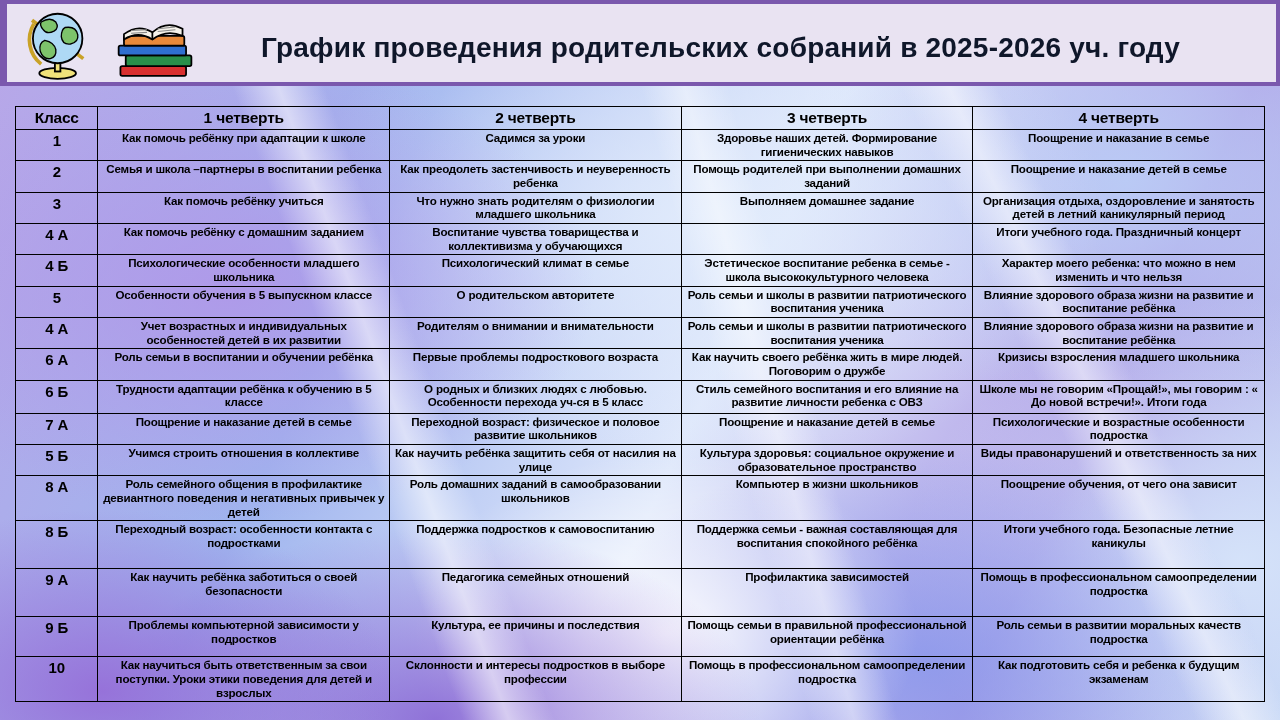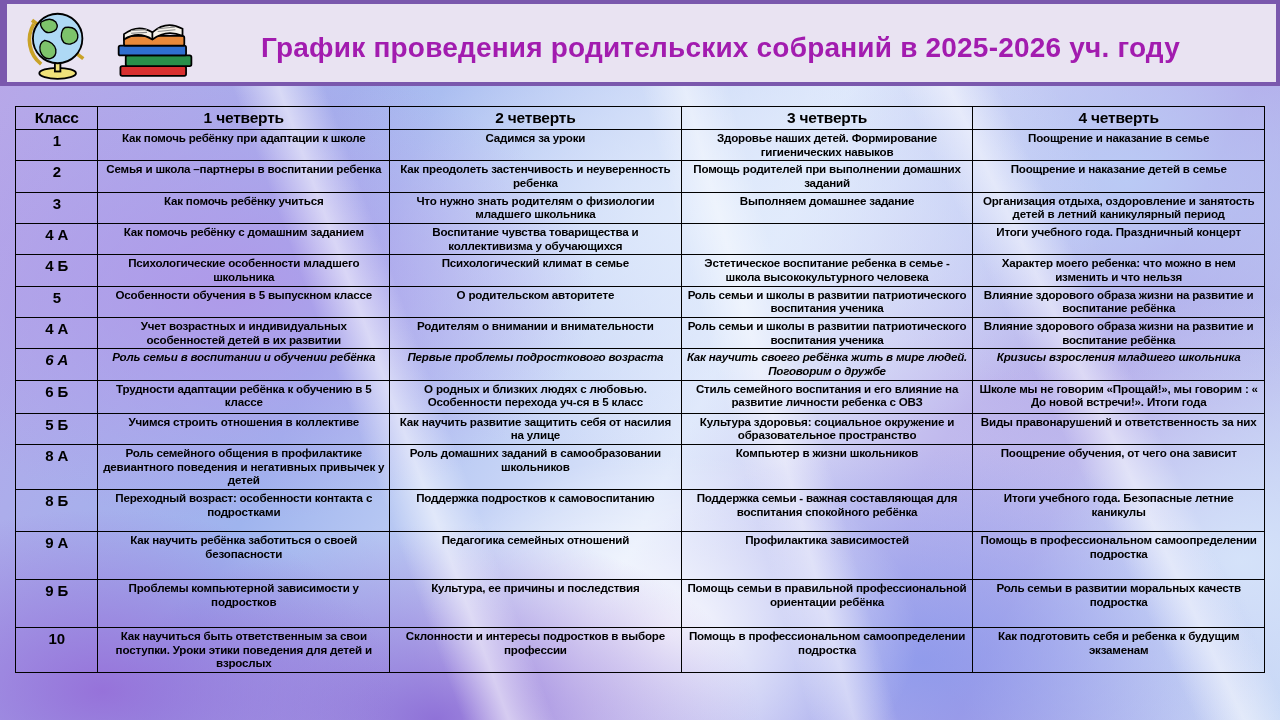--- a/index.html
+++ b/index.html
@@ -35,21 +35,21 @@
     border: 4px solid #7a58ad;
     border-left-width: 7px;
     display: flex; align-items: center;
   }
   .banner-icons { display: flex; align-items: flex-end; gap: 14px; padding-left: 14px; width: 190px; }
   .page-title {
     flex: 1;
     text-align: center;
     font-size: 28px;
     font-weight: bold;
-    color: #a21caf;
+    color: #0f172a;
     letter-spacing: 0.2px;
     padding-right: 32px;
     white-space: nowrap;
     margin-top: 9px;
   }
 
   .schedule-wrap { position: relative; margin: 20px auto 0 auto; width: 1250px; }
   table.schedule {
     width: 100%;
     border-collapse: collapse;
@@ -77,21 +77,21 @@
   col.c-q { width: 23.35%; }
 
   
   tbody tr:nth-child(1)  { height: 28px; }
   tbody tr:nth-child(2)  { height: 30px; }
   tbody tr:nth-child(3)  { height: 30px; }
   tbody tr:nth-child(4)  { height: 27px; }
   tbody tr:nth-child(5)  { height: 30px; }
   tbody tr:nth-child(6)  { height: 28px; }
   tbody tr:nth-child(7)  { height: 28px; }
-  tbody tr:nth-child(8)  { height: 29px; font-style: italic; }
+  tbody tr:nth-child(8)  { height: 29px; }
   tbody tr:nth-child(9)  { height: 33px; }
   tbody tr:nth-child(10) { height: 29px; }
   tbody tr:nth-child(11) { height: 28px; }
   tbody tr:nth-child(12) { height: 42px; }
   tbody tr:nth-child(13) { height: 48px; }
   tbody tr:nth-child(14) { height: 48px; }
   tbody tr:nth-child(15) { height: 40px; }
   tbody tr:nth-child(16) { height: 44px; }
 </style>
 </head>
@@ -209,23 +209,30 @@
           <td>Кризисы  взросления младшего   школьника</td>
         </tr>
         <tr>
           <td>6 Б</td>
           <td>Трудности  адаптации ребёнка к обучению  в 5 классе</td>
           <td>О родных и близких  людях с любовью. Особенности  перехода уч-ся в 5 класс</td>
           <td>Стиль  семейного воспитания  и его влияние на развитие  личности  ребенка с ОВЗ</td>
           <td>Школе мы  не говорим  «Прощай!»,  мы  говорим : « До новой  встречи!».  Итоги  года</td>
         </tr>
         <tr>
+          <td>7 А</td>
+          <td>Поощрение  и наказание детей  в семье</td>
+          <td>Переходной возраст:  физическое и половое развитие  школьников</td>
+          <td>Поощрение и наказание детей  в семье</td>
+          <td>Психологические  и возрастные  особенности подростка</td>
+        </tr>
+        <tr>
           <td>5 Б</td>
           <td>Учимся  строить  отношения  в коллективе</td>
-          <td>Как научить  развитие защитить  себя от насилия на улице</td>
+          <td>Как научить  ребёнка защитить  себя от насилия на улице</td>
           <td>Культура  здоровья:  социальное  окружение  и образовательное  пространство</td>
           <td>Виды  правонарушений  и ответственность   за них</td>
         </tr>
         <tr>
           <td>8 А</td>
           <td>Роль  семейного общения  в профилактике девиантного  поведения  и негативных привычек  у детей</td>
           <td>Роль  домашних  заданий  в самообразовании школьников</td>
           <td>Компьютер  в жизни  школьников</td>
           <td>Поощрение  обучения, от чего она зависит</td>
         </tr>

